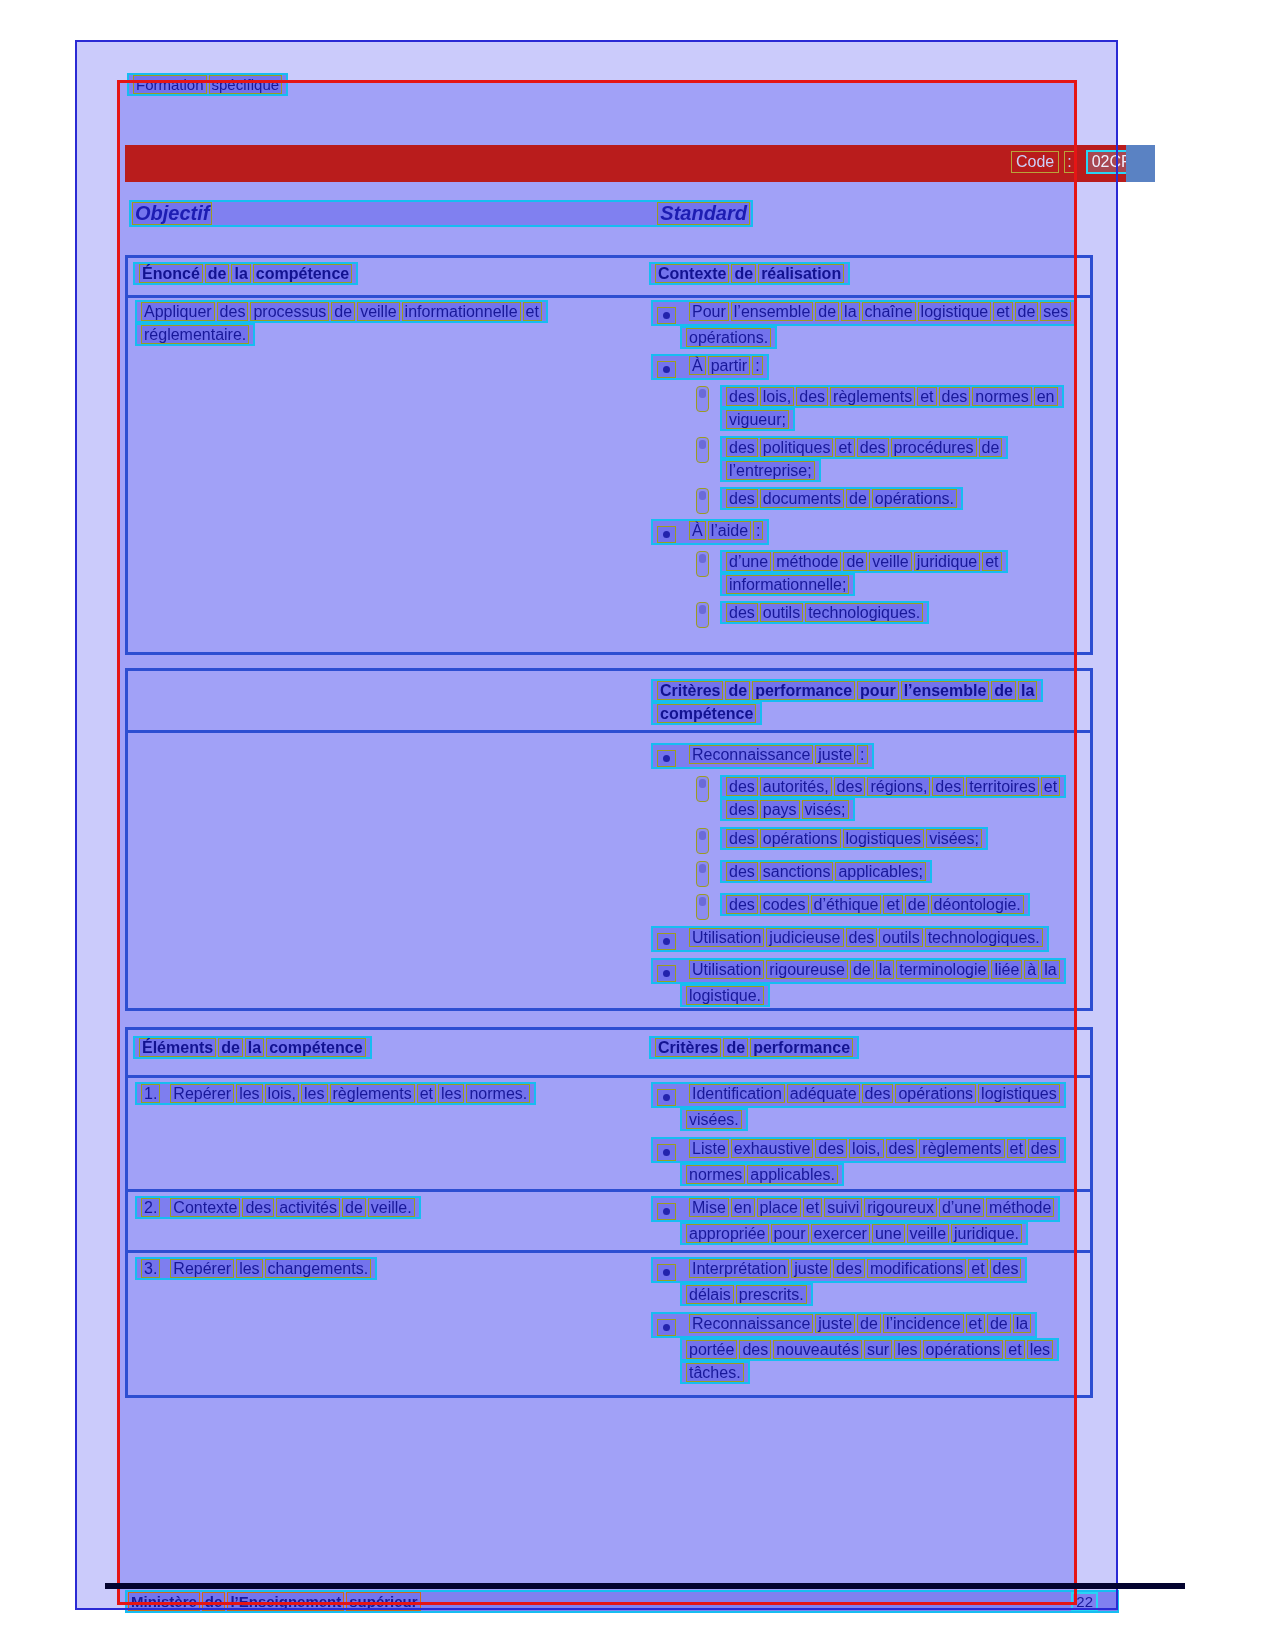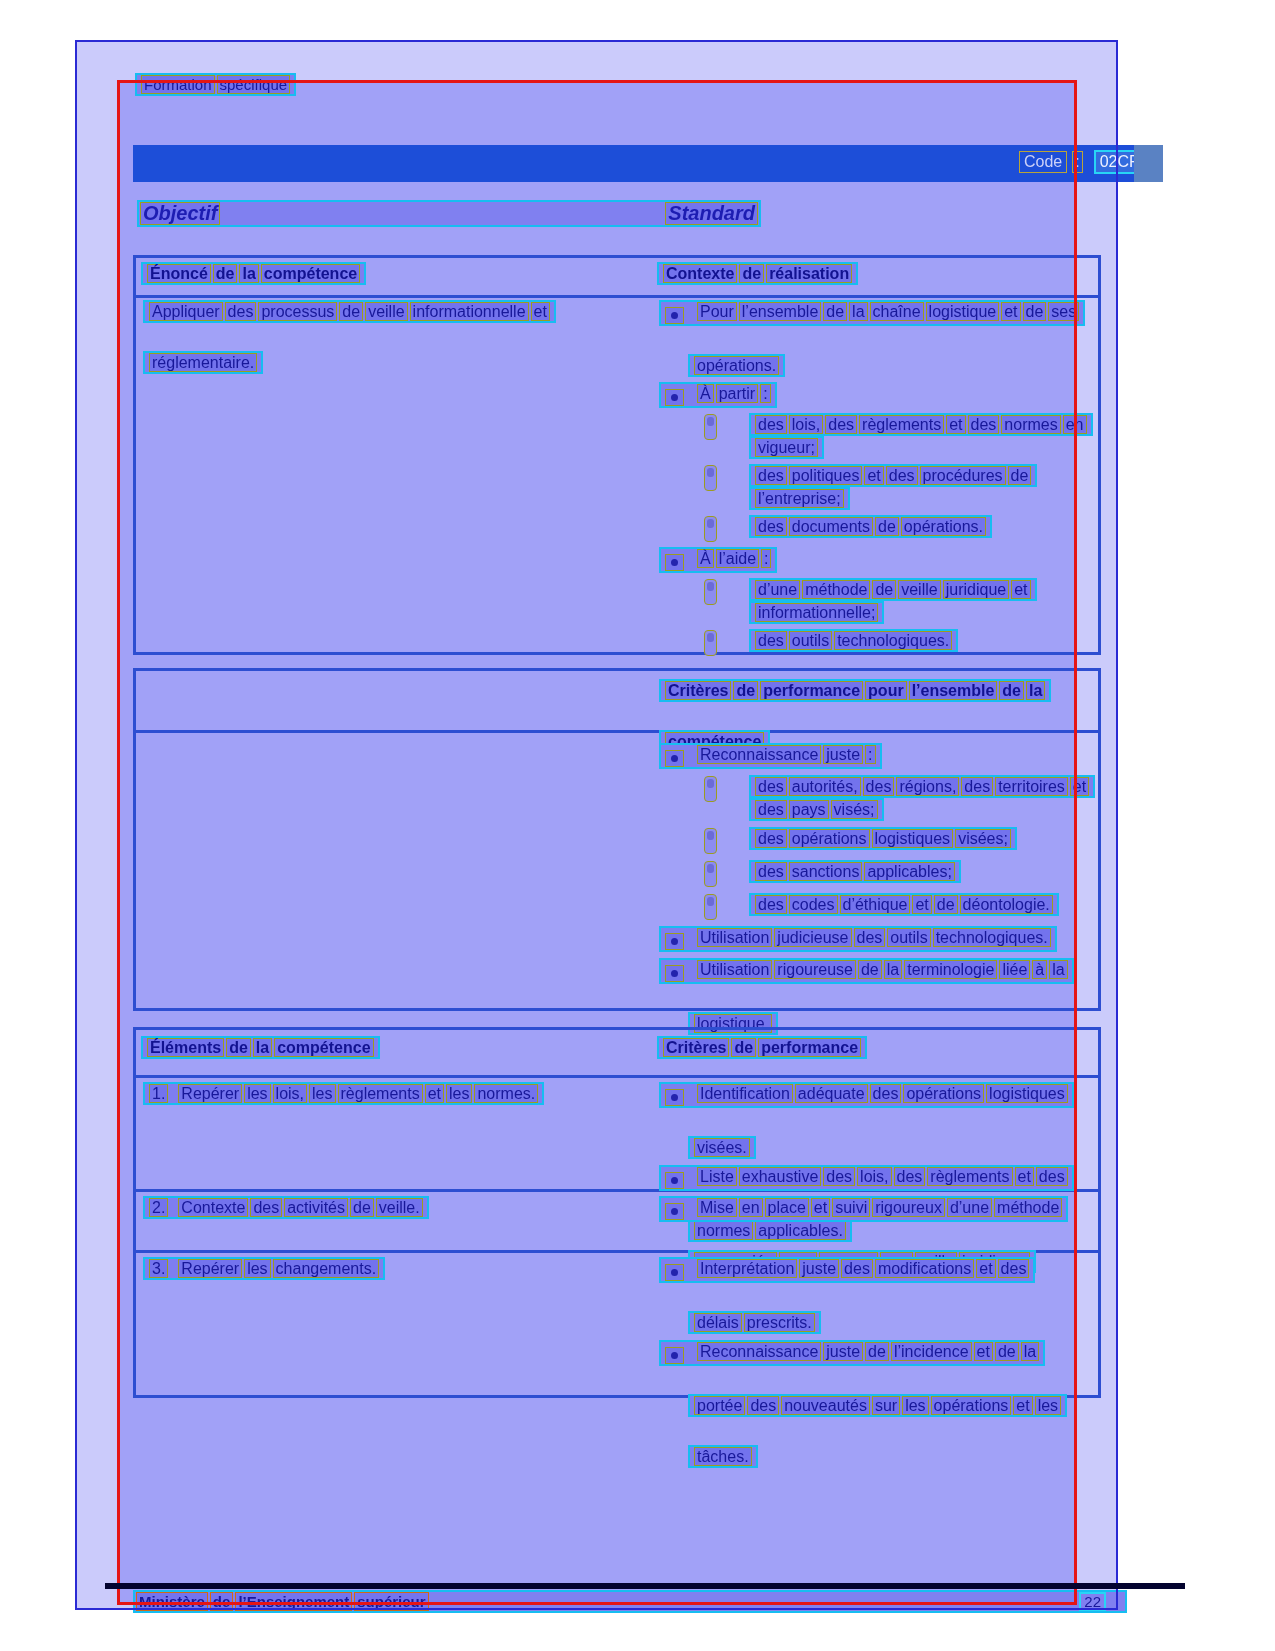--- a/index.html
+++ b/index.html
@@ -6,50 +6,50 @@
   .page{position:relative;width:1275px;height:1651px;background:#ffffff;
         font-family:"Liberation Sans", sans-serif;overflow:hidden;}
 
   
   .ofill{position:absolute;left:75px;top:40px;width:1043px;height:1570px;background:#cbcbfb;z-index:0;}
   .ifill{position:absolute;left:117px;top:80px;width:960px;height:1525px;background:#a1a1f7;z-index:1;}
   .oframe{position:absolute;left:75px;top:40px;width:1043px;height:1570px;border:2px solid #2a2ad4;
           box-sizing:border-box;z-index:45;pointer-events:none;}
   .red{position:absolute;left:117px;top:80px;width:960px;height:1525px;border:3px solid #e51515;
        box-sizing:border-box;z-index:50;pointer-events:none;}
-  .content{position:absolute;left:16px;top:0;width:1062px;height:1651px;z-index:10;}
+  .content{position:absolute;left:8px;top:0;width:1062px;height:1651px;z-index:10;}
 
   
   .chip{display:inline-block;background:#7e7eef;border:2px solid #16bdf1;padding:0 3px;
         line-height:19px;white-space:nowrap;color:#181899;font-size:16px;}
   .w{display:inline-block;border:1px solid #9c9c1f;background:rgba(102,102,235,0.45);
      padding:1px 2px;margin:0 1px;line-height:15px;font-size:16px;color:#181899;}
   .numtok{margin-right:9px;}
   .bold .w{font-weight:bold;color:#121290;}
   .mark{display:inline-flex;width:17px;height:15px;border:1px solid #9c9c1f;background:rgba(102,102,235,0.45);
         margin:0 12px 0 1px;align-items:center;justify-content:center;vertical-align:-2px;}
   .mark i{width:7px;height:7px;border-radius:50%;background:#2323ad;display:block;}
   .pill{display:inline-block;width:11px;height:24px;border:1px solid #9c9c1f;background:#8c8cf0;
         border-radius:4px;position:relative;flex:none;}
   .pill::after{content:"";position:absolute;left:2px;right:2px;top:2px;height:9px;background:#6b6bd8;border-radius:3px;}
 
-  .item{margin:0 0 6px 0;gap:28px;}
+  .item{margin:0 0 6px 0;}
   .g5 .item{margin-bottom:5px;} .g8 .item{}
   .item.sub{display:flex;align-items:flex-start;}
   .item.col{display:flex;flex-direction:column;align-items:flex-start;}
   .sub .pill{margin-left:47px;margin-top:1px;}
-  .sub .lines{margin-left:4px;display:flex;flex-direction:column;align-items:flex-start;}
+  .sub .lines{margin-left:11px;display:flex;flex-direction:column;align-items:flex-start;}
   .bchip{margin-left:2px;} .bcont{margin-left:31px;} .pchip{margin-left:2px;}
 
   
   .toplab{position:absolute;left:119px;top:73px;}
   .toplab .w{font-size:15px;}
 
   
-  .bar{position:absolute;left:117px;top:145px;width:1030px;height:37px;background:#1d4ed8;}
+  .bar{position:absolute;left:117px;top:145px;width:1030px;height:37px;background:#b91c1c;}
   .bar-tail{position:absolute;left:1118px;top:145px;width:29px;height:37px;background:#5a82c3;}
   .code{position:absolute;left:886px;top:5px;display:flex;align-items:center;
         color:#ccd0f8;font-size:16px;white-space:nowrap;}
   .wy{display:inline-block;border:1px solid #b9a43a;padding:2px 4px;margin-right:5px;line-height:16px;}
   .wy.colon{padding:2px 2px;}
   .cy{display:inline-block;border:2px solid #28d5f5;background:rgba(120,200,240,0.25);
       color:#eef0ff;padding:2px 4px;margin-left:6px;line-height:16px;}
 
   
   .obj{position:absolute;left:121px;top:200px;width:624px;height:27px;background:#8080f0;

